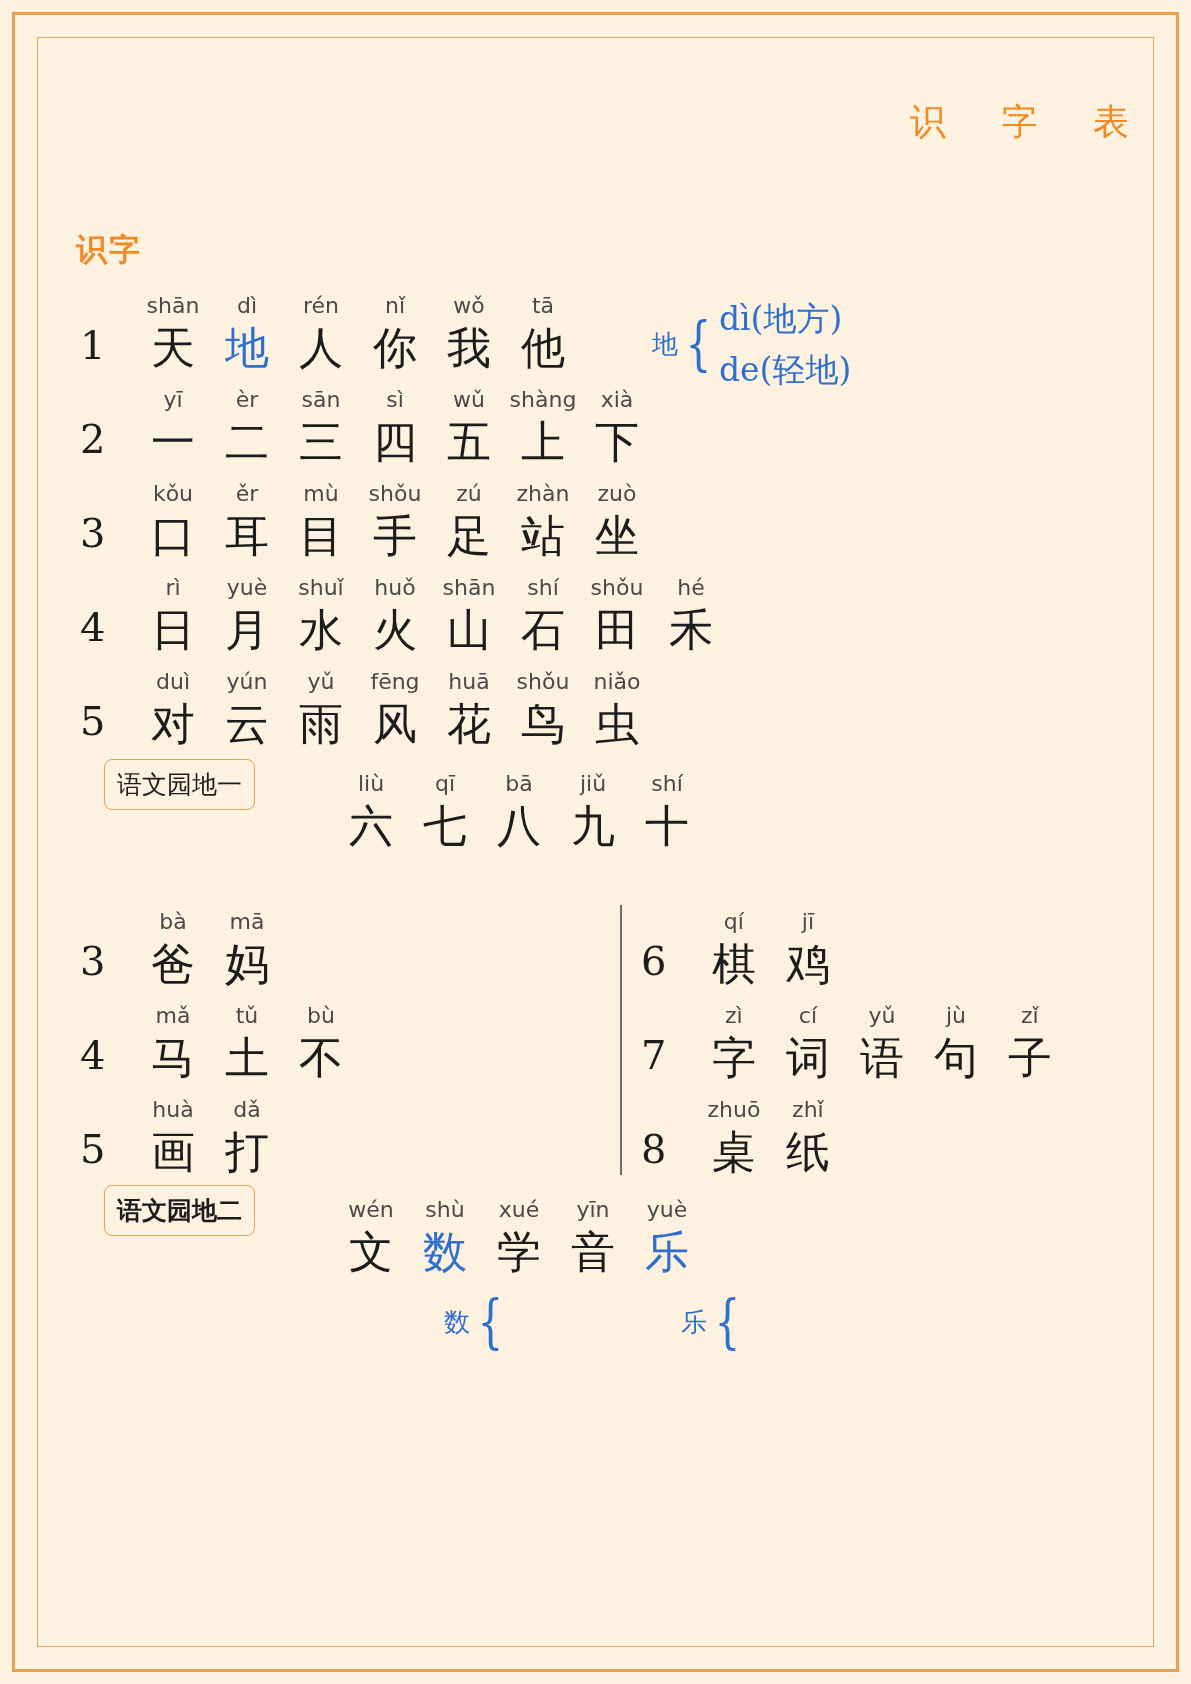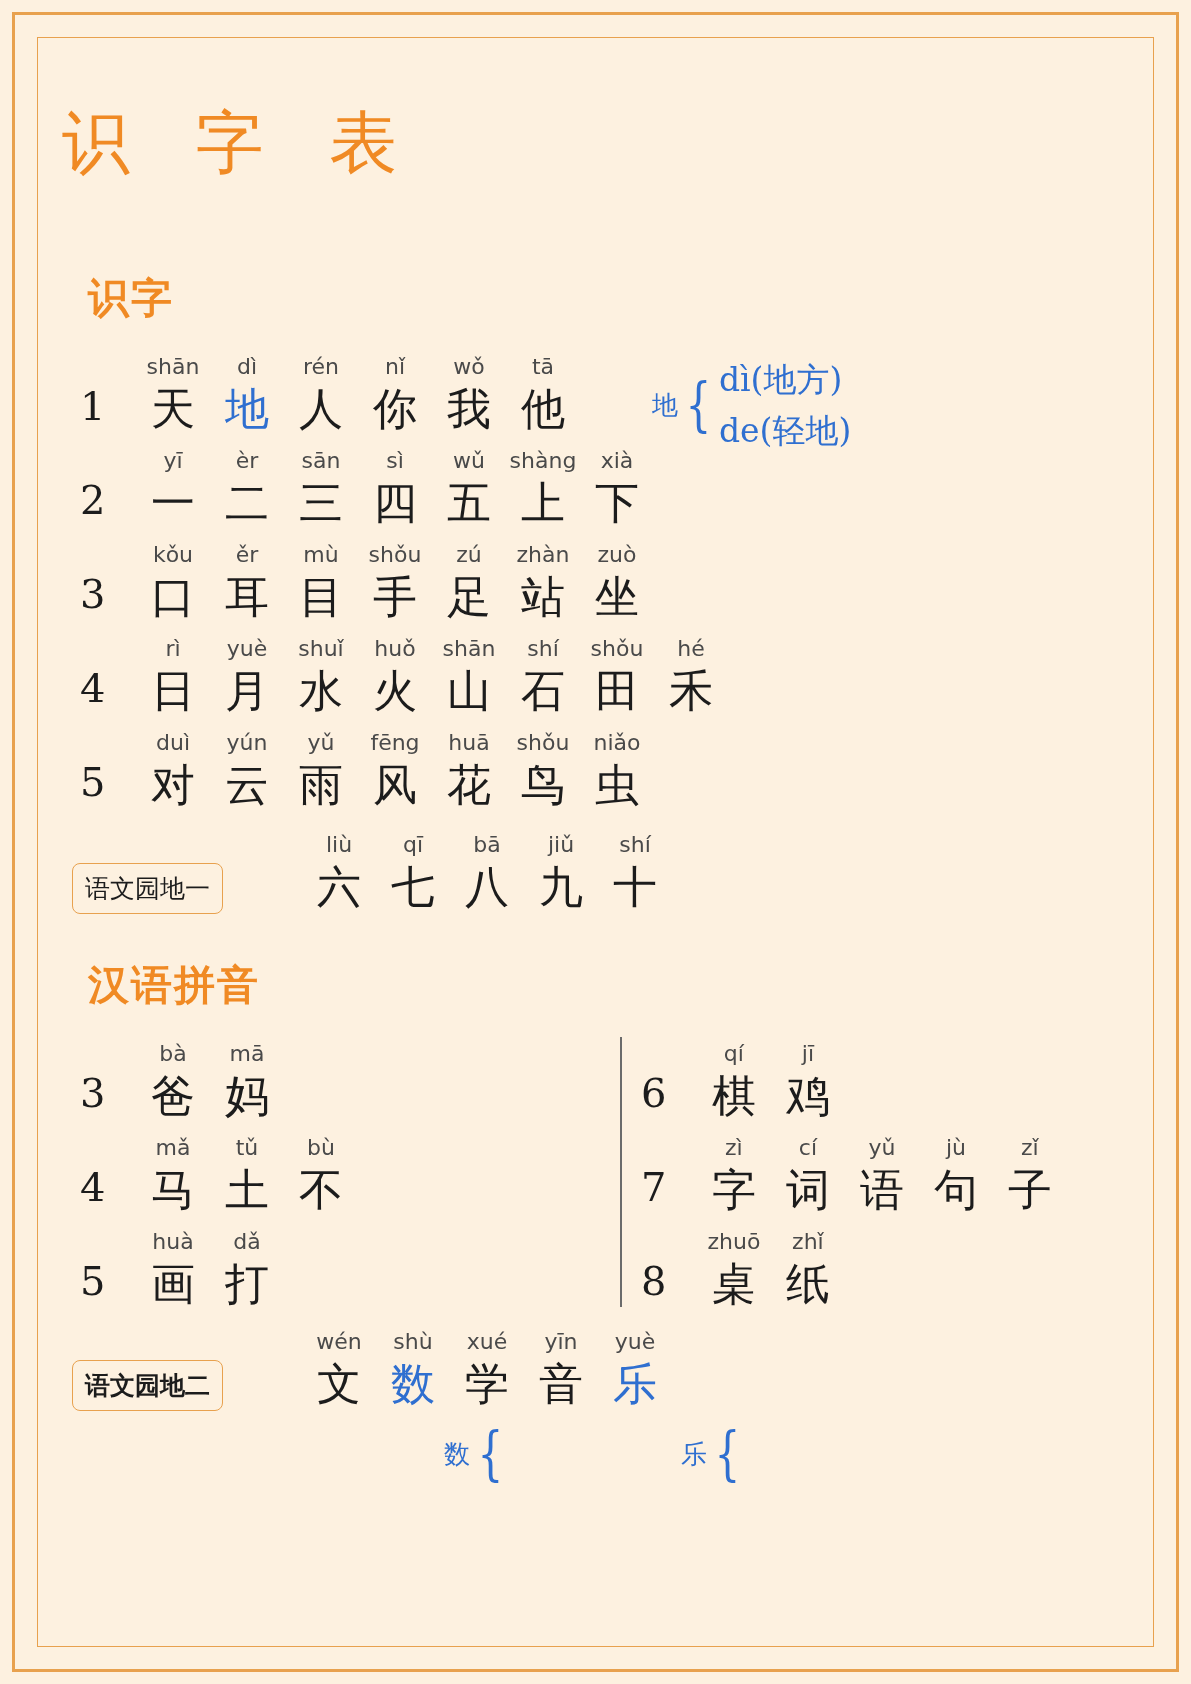--- a/index.html
+++ b/index.html
@@ -33,35 +33,35 @@
   .content {
     position: absolute;
     left: 40px;
     top: 40px;
     right: 40px;
     bottom: 40px;
     overflow: hidden;
   }
 
   .doc-title {
-    text-align: left;
+    text-align: right;
     color: #f08a24;
-    font-size: 68px;
+    font-size: 36px;
     letter-spacing: 22px;
     font-weight: normal;
     margin: 58px 0 0 0;
     font-family: "DejaVu Serif", serif;
     text-indent: 22px;
   }
 
   .section-heading {
     color: #f08a24;
-    font-size: 41px;
+    font-size: 31px;
     font-weight: bold;
-    margin: 16px;
+    margin: 4px;
     font-family: Liberation Sans, sans-serif;
     letter-spacing: 2px;
   }
 
   .section-1 {
     margin-top: 82px;
     margin-left: 32px;
   }
   .section-2 {
     margin-top: 44px;
@@ -96,22 +96,23 @@
     padding: 8px 12px;
     font-size: 25px;
     color: #1c1c1c;
     white-space: nowrap;
     font-family: "DejaVu Serif", serif;
     background: #fdf1e0;
   }
   .tag-holder {
     width: 230px;
     display: flex;
-    align-items: flex-end;
+    align-items: flex-start;
     height: 94px;
+    margin-left: 32px;
   }
 
   .cell {
     width: 74px;
     text-align: center;
     position: relative;
   }
   .pinyin {
     font-size: 22px;
     color: #4a4a4a;
@@ -402,21 +403,20 @@
         <div class="cell">
           <div class="pinyin">shí</div>
           <div class="hanzi">十</div>
         </div>
       </div>
 
     </div>
   </div>
 
   <div class="section-2">
-    <h2 class="section-heading">汉语拼音</h2>
 
     <div class="two-col">
       <div class="divider"></div>
 
       <div class="col col-left">
 
         <div class="char-row">
           <div class="row-num">3</div>
           <div class="cell">
             <div class="pinyin">bà</div>

